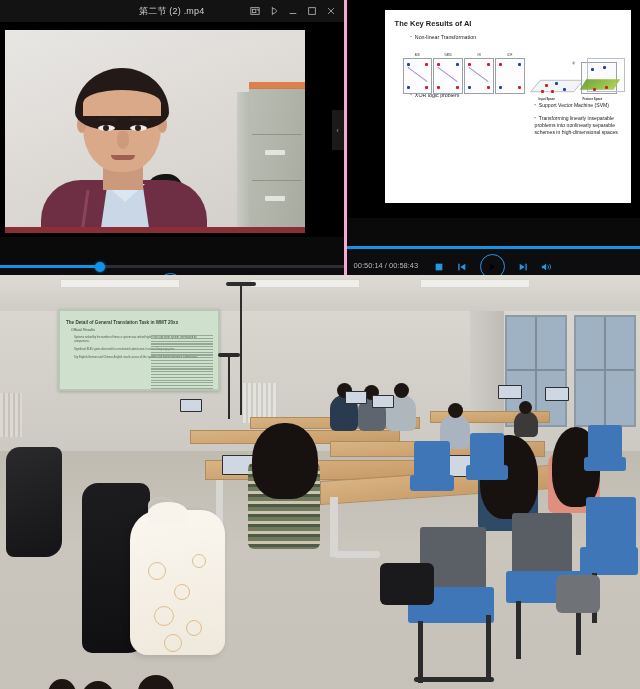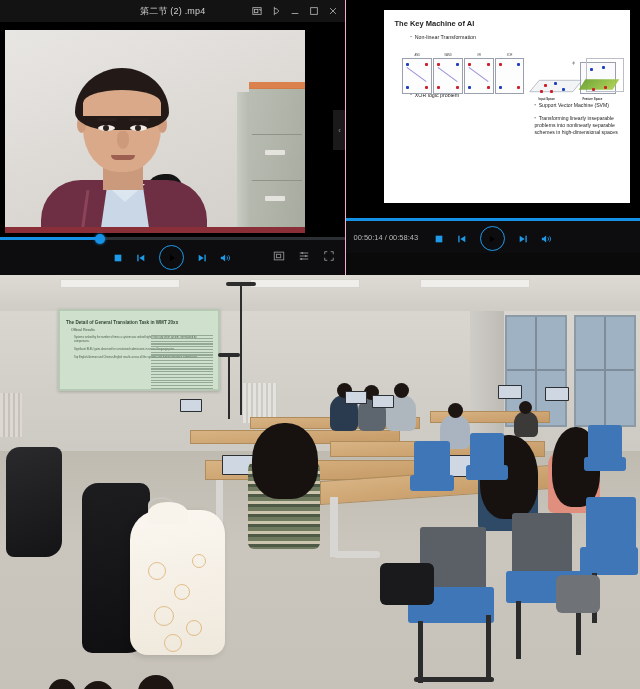--- a/index.html
+++ b/index.html
@@ -3,21 +3,21 @@
 <meta charset="utf-8">
 <style>
   * { margin:0; padding:0; box-sizing:border-box; }
   html,body { width:640px; height:689px; overflow:hidden; background:#000;
     font-family:"Liberation Sans", sans-serif; }
   #app { position:relative; width:640px; height:689px; background:#000; }
 
   
   .players { position:absolute; left:0; top:0; width:640px; height:275px; display:flex; }
   .player { position:relative; height:275px; background:#0a0a0a; overflow:hidden; }
-  .player.left  { width:380px; border-right:1px solid #f9a8d4; }
+  .player.left  { width:380px; border-right:3px solid #f9a8d4; }
   .player.right { width:322px; }
 
   
   .titlebar { position:relative; height:22px; background:#131313; display:flex;
     align-items:center; color:#c9c9c9; font-size:9px; }
   .tb-center { position:absolute; left:0; right:0; text-align:center; font-size:9px;
     color:#cfcfcf; letter-spacing:.2px; }
   .tb-left { position:relative; z-index:2; display:flex; align-items:center;
     gap:3px; padding-left:7px; color:#b9b9b9; font-size:9px; }
   .tb-right { position:absolute; right:4px; top:0; height:22px; display:flex;
@@ -112,21 +112,21 @@
     background:linear-gradient(120deg,#6aa02a,#a8cf4a); transform:skewX(-32deg) scaleY(.8);
     opacity:.92; }
   .svmlbl { position:absolute; font-size:2.9px; color:#333; font-weight:bold; }
   .arrowphi { position:absolute; left:40px; top:6px; font-size:4px; color:#555;
     font-style:italic; }
   .s-col2 { position:absolute; left:150px; top:92px; width:92px; }
   .s-b2 { color:#222; font-size:5.1px; margin-bottom:6px; line-height:1.35; }
   .s-b2:before { content:"▪"; font-size:3.4px; margin-right:3px; vertical-align:1px; }
 
   
-  .ctrl { position:relative; background:#0d0d0f; }
+  .ctrl { position:relative; background:#0d0d0f;margin-top:28px; }
   .left .ctrl  { height:38px; }
   .right .ctrl { height:35px; }
   .track { position:absolute; left:0; top:0; width:100%; height:3px; background:#2c2f33; }
   .fill { position:absolute; left:0; top:0; height:3px; background:#1592e6; }
   .knob { position:absolute; top:-3.5px; width:10px; height:10px; border-radius:50%;
     background:#1592e6; box-shadow:0 0 3px rgba(21,146,230,.9); }
   .btnrow { position:absolute; left:0; right:0; top:8px; display:flex; align-items:center;
     justify-content:center; gap:13px; }
   .ic { color:#1f9ae8; display:flex; align-items:center; justify-content:center; }
   .ic svg { display:block; }
@@ -335,21 +335,21 @@
             </svg>
           </div>
         </div>
       </div>
     </div>
 
     <div class="player right">
 
       <div class="stage">
         <div class="slidewrap">
-          <div class="s-sub">The Key Machine of AI</div>
+          <div class="s-sub">The Key Results of AI</div>
           <div class="s-b1">Non-linear Transformation</div>
 
           <div class="logicrow">
             <div class="lbox">
               <span class="lcap">AND</span>
               <span class="d b" style="left:3px;top:4px"></span>
                 <span class="d r" style="right:3px;top:4px"></span>
               <span class="d b" style="left:3px;bottom:4px"></span>
                 <span class="d r" style="right:3px;bottom:4px"></span>
               <span class="dl" style="left:4px;top:8px;width:24px;transform:rotate(36deg)"></span>

